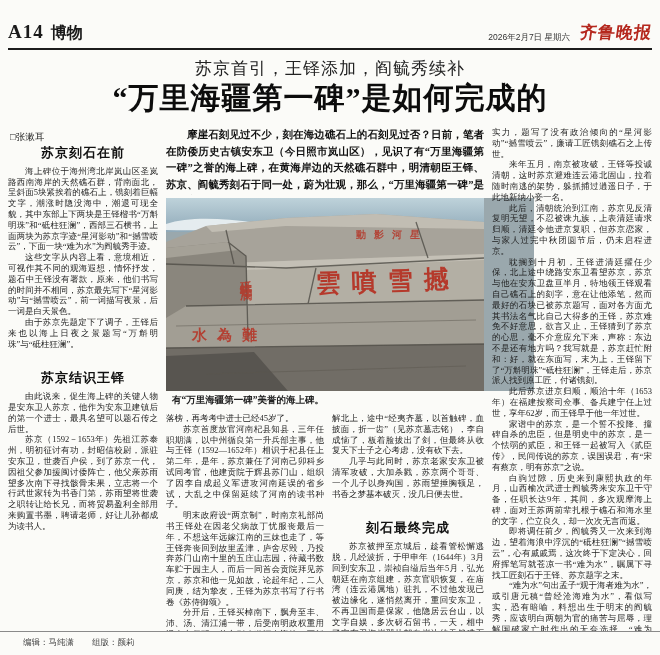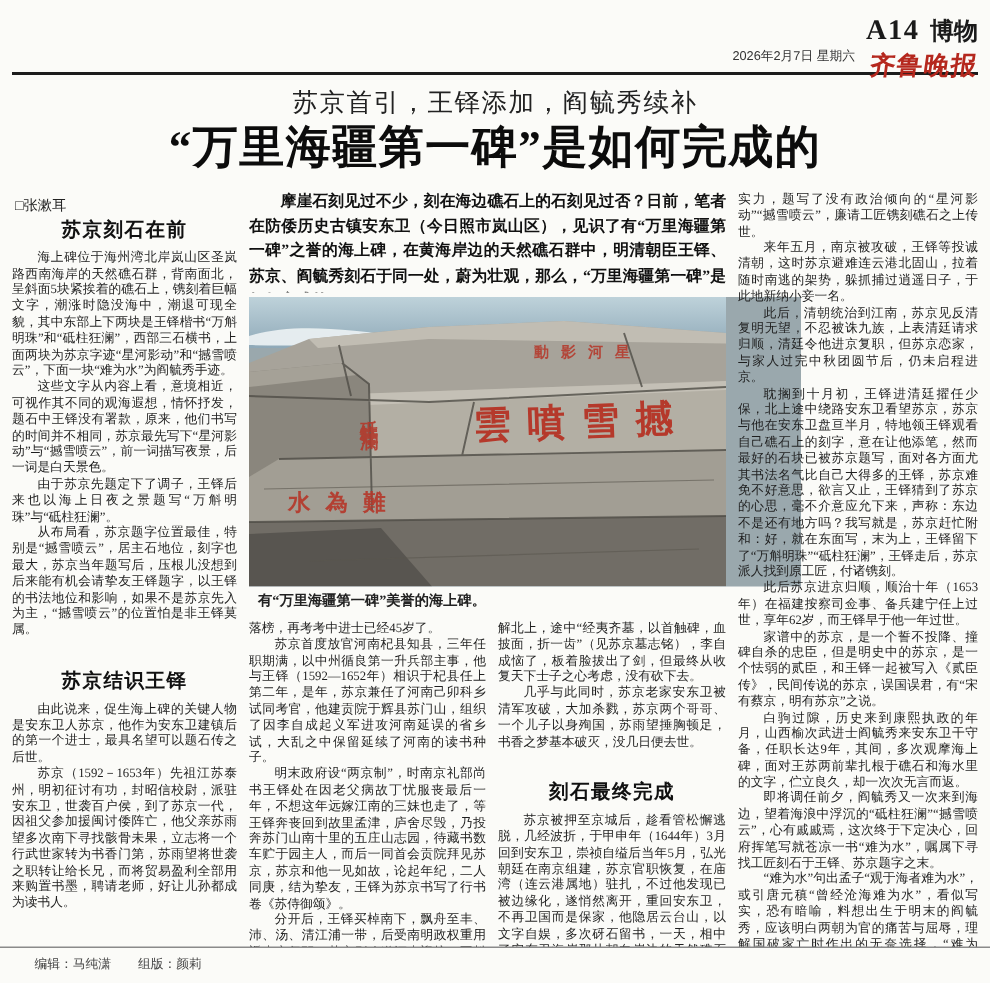--- a/index.html
+++ b/index.html
@@ -3,25 +3,25 @@
 <meta charset="utf-8">
 <style>
   html,body{margin:0;padding:0;}
   body{
     width:660px;height:655px;position:relative;overflow:hidden;
     background:#fbfbf8;color:#1a1a1a;
     font-family:"Liberation Serif","DejaVu Serif",serif;
   }
   
   .hdr{position:absolute;left:8px;top:10px;right:8px;height:34px;
-       border-bottom:2px solid #1c1c1c;display:flex;justify-content:space-between;align-items:flex-end;padding-bottom:4px;flex-direction:column;}
+       border-bottom:2px solid #1c1c1c;display:flex;justify-content:space-between;align-items:flex-end;padding-bottom:4px;}
   .hdr-left{display:flex;align-items:baseline;gap:7px;}
   .edition{font-size:19px;font-weight:bold;letter-spacing:1px;}
   .section{font-size:16px;font-weight:bold;font-family:"Liberation Sans",sans-serif;}
-  .hdr-right{display:flex;align-items:flex-start;gap:10px;}
+  .hdr-right{display:flex;align-items:flex-end;gap:10px;}
   .dateline{font-size:8.5px;color:#333;font-family:"Liberation Sans",sans-serif;}
   .masthead{font-size:17px;font-weight:bold;color:#b5281e;transform:skewX(-8deg);
             font-family:"DejaVu Serif",serif;letter-spacing:1px;}
   
   .kicker{position:absolute;top:57px;left:0;width:660px;text-align:center;
           font-size:17px;color:#222;letter-spacing:1px;}
   .headline{position:absolute;top:78px;left:0;width:660px;text-align:center;
             font-size:30px;font-weight:bold;color:#0c0c0c;letter-spacing:1px;}
   .byline{position:absolute;left:10px;top:131px;font-size:9.5px;color:#222;}
   
@@ -68,21 +68,20 @@
 
 <div class="kicker">苏京首引，王铎添加，阎毓秀续补</div>
 <div class="headline">“万里海疆第一碑”是如何完成的</div>
 <div class="byline">□张漱耳</div>
 
 <div class="col c1">
   <h2 class="sec first">苏京刻石在前</h2>
   <p>海上碑位于海州湾北岸岚山区圣岚路西南海岸的天然礁石群，背南面北，呈斜面5块紧挨着的礁石上，镌刻着巨幅文字，潮涨时隐没海中，潮退可现全貌，其中东部上下两块是王铎楷书“万斛明珠”和“砥柱狂澜”，西部三石横书，上面两块为苏京字迹“星河影动”和“撼雪喷云”，下面一块“难为水”为阎毓秀手迹。</p>
   <p>这些文字从内容上看，意境相近，可视作其不同的观海遐想，情怀抒发，题石中王铎没有署款，原来，他们书写的时间并不相同，苏京最先写下“星河影动”与“撼雪喷云”，前一词描写夜景，后一词是白天景色。</p>
   <p>由于苏京先题定下了调子，王铎后来也以海上日夜之景题写“万斛明珠”与“砥柱狂澜”。</p>
-  <p>从布局看，苏京题字位置最佳，特别是“撼雪喷云”，居主石地位，刻字也最大，苏京当年题写后，压根儿没想到后来能有机会请挚友王铎题字，以王铎的书法地位和影响，如果不是苏京先入为主，“撼雪喷云”的位置怕是非王铎莫属。</p>
   <h2 class="sec">苏京结识王铎</h2>
   <p>由此说来，促生海上碑的关键人物是安东卫人苏京，他作为安东卫建镇后的第一个进士，最具名望可以题石传之后世。</p>
   <p>苏京（1592－1653年）先祖江苏泰州，明初征讨有功，封昭信校尉，派驻安东卫，世袭百户侯，到了苏京一代，因祖父参加援闽讨倭阵亡，他父亲苏雨望多次南下寻找骸骨未果，立志将一个行武世家转为书香门第，苏雨望将世袭之职转让给长兄，而将贸易盈利全部用来购置书墨，聘请老师，好让儿孙都成为读书人。</p>
 
 </div>
 
 <div class="intro">
   <p>摩崖石刻见过不少，刻在海边礁石上的石刻见过否？日前，笔者在防倭历史古镇安东卫（今日照市岚山区），见识了有“万里海疆第一碑”之誉的海上碑，在黄海岸边的天然礁石群中，明清朝臣王铎、苏京、阎毓秀刻石于同一处，蔚为壮观，那么，“万里海疆第一碑”是如何完成的？</p>
 </div>
 

